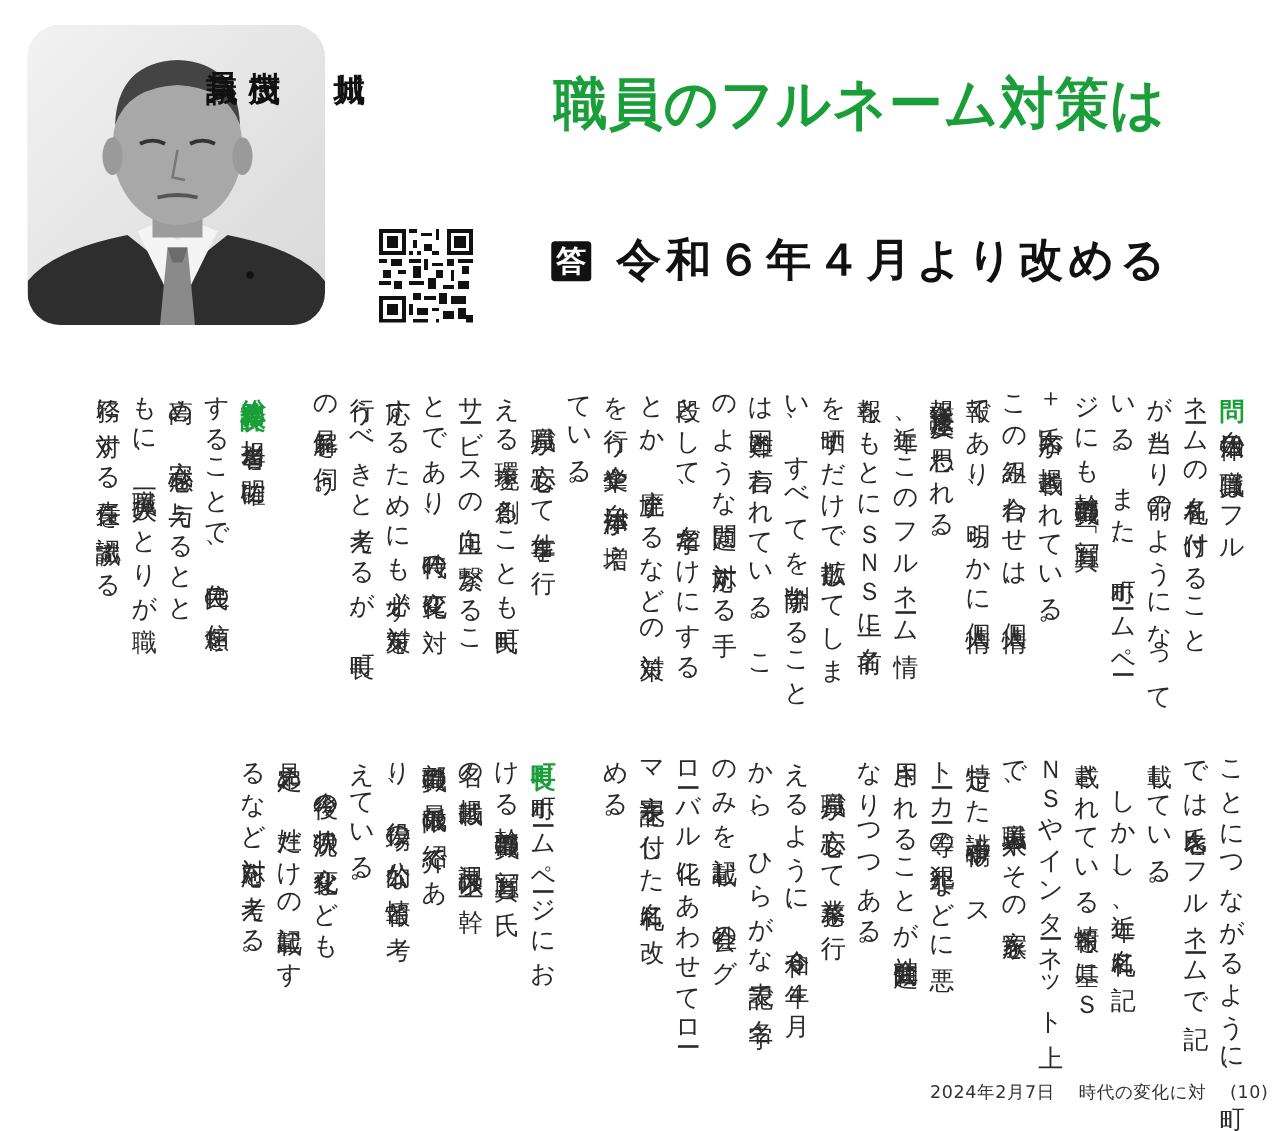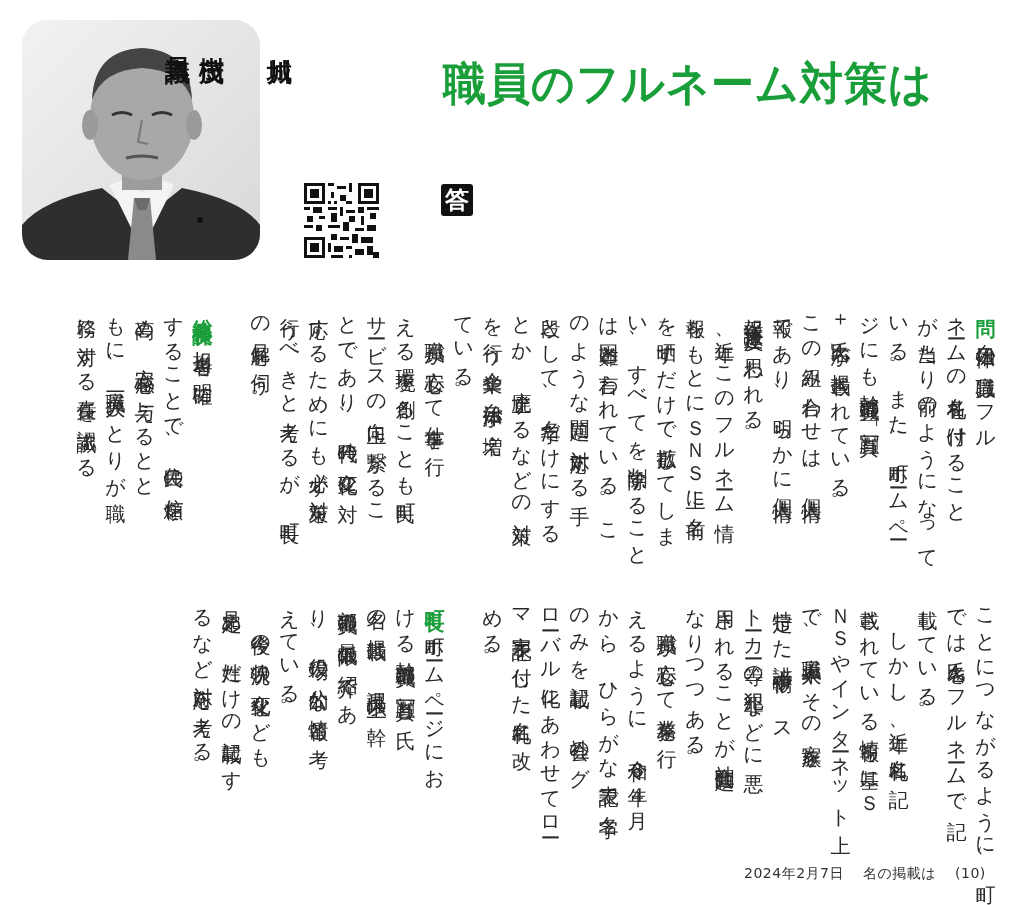--- a/index.html
+++ b/index.html
@@ -136,20 +136,21 @@
         <rect x="9" y="24" width="4" height="1"></rect>
         <rect x="15" y="24" width="1" height="1"></rect>
     </g>
   </svg>
 </div>
 
 <div class="headline">職員のフルネーム対策は</div>
 
 <div class="answer-line">
   <div class="answer-badge">答</div>
+  <div class="answer-text">令和６年４月より改める</div>
 </div>
 
 <div class="block sans" id="upper" style="right:24px; top:303px; height:270px;">
     <div class="col"><span class="green">問</span><span>　自治体の職員はフル</span></div>
     <div class="col"><span>ネームの名札を付けること</span></div>
     <div class="col"><span>が当たり前のようになって</span></div>
     <div class="col"><span>いる。また、町ホームペー</span></div>
     <div class="col"><span>ジにも幹部職員の「顔写真</span></div>
     <div class="col"><span>＋氏名」が掲載されている。</span></div>
     <div class="col"><span>この組み合わせは、個人情</span></div>
@@ -206,15 +207,15 @@
     <div class="col"><span>部職員の最低限の紹介であ</span></div>
     <div class="col"><span>り、役場の公的な情報と考</span></div>
     <div class="col"><span>えている。</span></div>
     <div class="col"><span>　今後の状況の変化なども</span></div>
     <div class="col"><span>見定め、姓だけの記載にす</span></div>
     <div class="col"><span>るなど対応を考える。</span></div>
   </div>
 
 <div class="footer">
   <span>2024年2月7日</span>
-  <span class="town">名の掲載は</span>
+  <span class="town">時代の変化に対</span>
   <span class="page">(10)</span>
 </div>
 
 </body></html>

